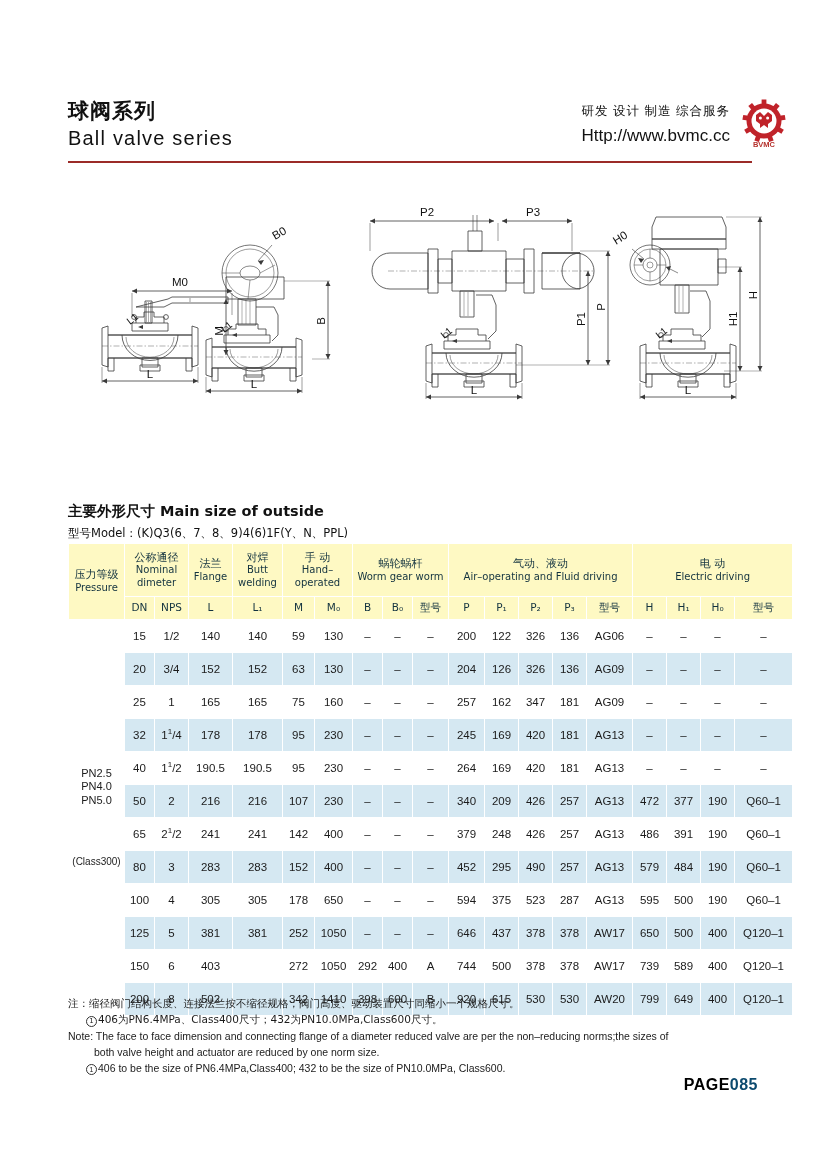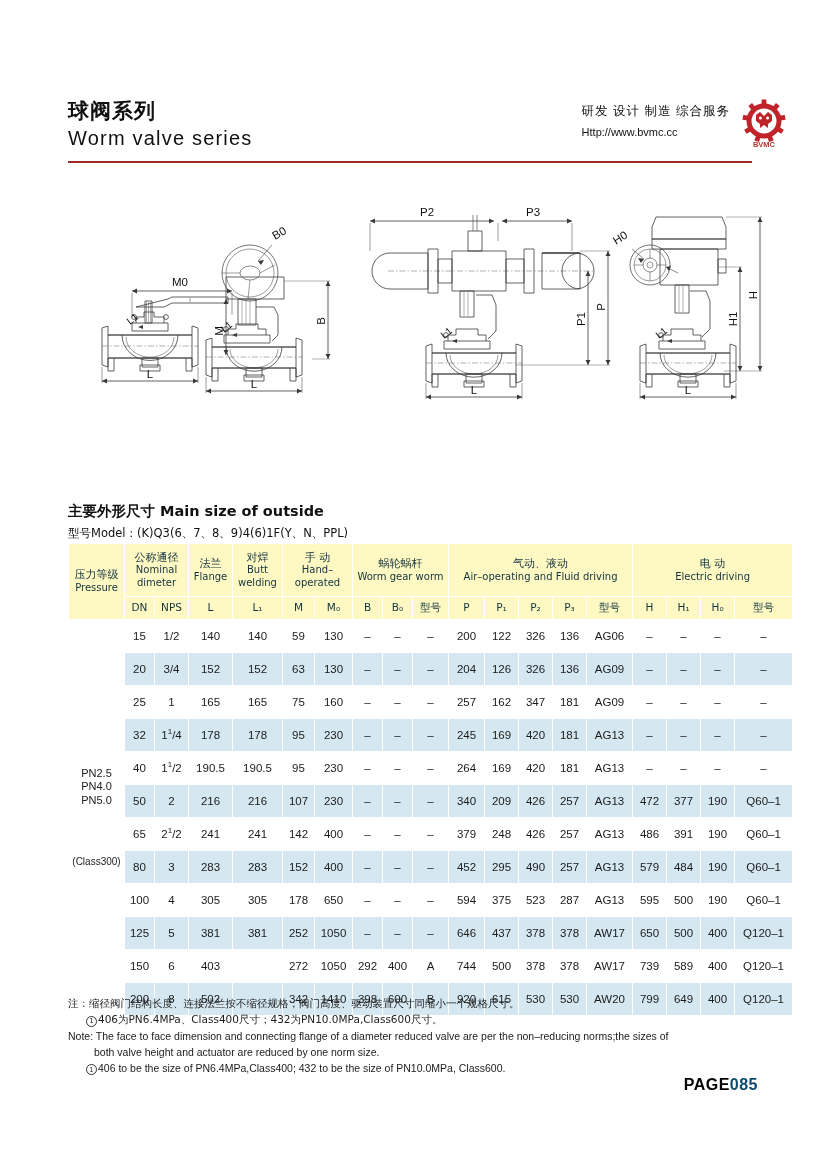--- a/index.html
+++ b/index.html
@@ -11,21 +11,21 @@
   .page{position:absolute;inset:0;padding-left:16px;}
 
   
   .header{position:absolute;left:0;top:95px;width:820px;height:70px;}
   .title-cn{position:absolute;left:68px;top:2px;font-size:21px;font-weight:bold;letter-spacing:1px;
             font-family:"DejaVu Sans","Liberation Sans",sans-serif;color:#111;}
   .title-en{position:absolute;left:68px;top:32px;font-size:20px;letter-spacing:1.2px;color:#111;}
   .hdr-right{position:absolute;right:90px;top:8px;text-align:left;}
   .hdr-cn{font-size:12.5px;letter-spacing:1px;color:#111;font-family:Liberation Sans, sans-serif;
           white-space:nowrap;}
-  .hdr-url{font-size:11px;color:#111;margin-top:6px;white-space:nowrap;}
+  .hdr-url{font-size:17px;color:#111;margin-top:6px;white-space:nowrap;}
   .logo{position:absolute;right:28px;top:4px;width:56px;height:52px;}
   .rule{position:absolute;left:68px;top:66px;width:684px;height:2px;background:#9b2b28;}
 
   
   .diagrams{position:absolute;left:60px;top:195px;width:720px;height:265px;}
   .diagrams svg{display:block;}
 
   
   .sect{position:absolute;left:68px;top:502px;}
   .sect-h{font-size:14.5px;font-weight:bold;color:#111;
@@ -67,21 +67,21 @@
   .footer .pg{color:#000000;font-weight:bold;}
   .footer .num{color:#0c4a6e;font-weight:bold;}
 </style>
 </head>
 <body>
 
 <div class="page">
 
   <div class="header">
     <div class="title-cn">球阀系列</div>
-    <div class="title-en">Worm valve series</div>
+    <div class="title-en">Ball valve series</div>
     <div class="hdr-right">
       <div class="hdr-cn">研发 设计 制造 综合服务</div>
       <div class="hdr-url">Http://www.bvmc.cc</div>
     </div>
     <div class="logo">
       <svg width="56" height="52" viewBox="0 0 56 52">
         <g transform="translate(28,22)">
           <g fill="#c0232a">
             <circle cx="0" cy="0" r="17.5"></circle>
             <g>

